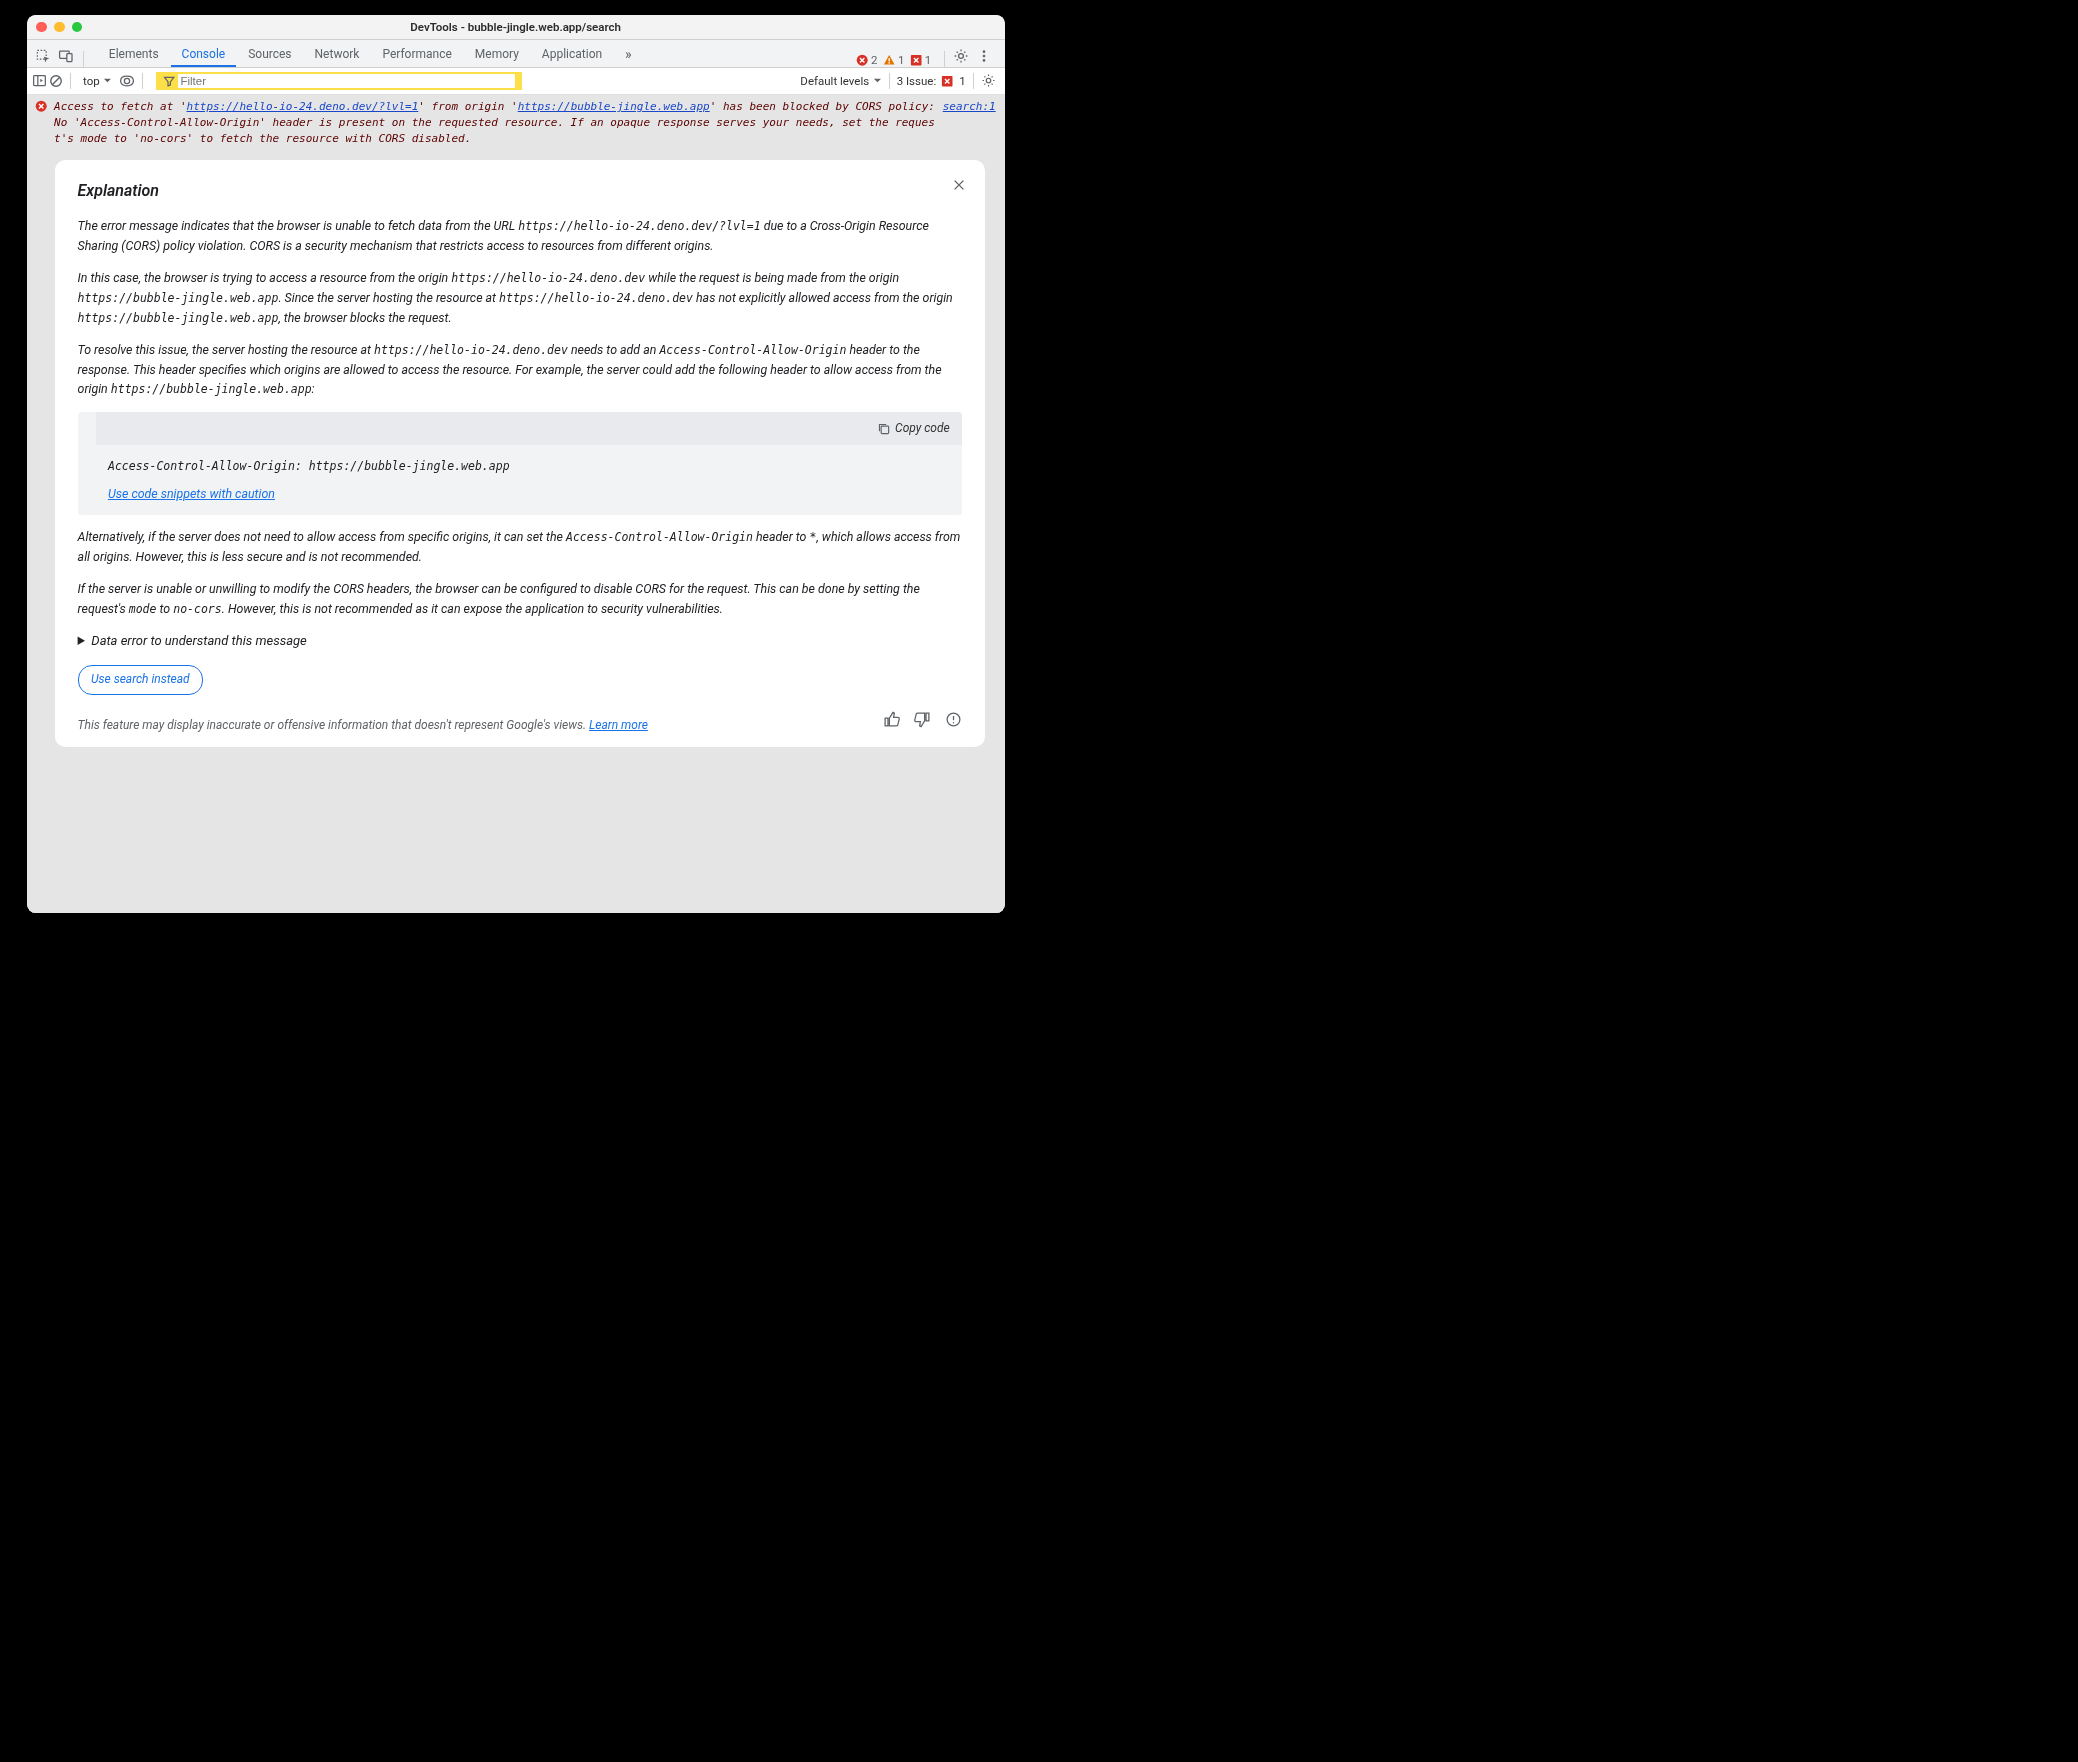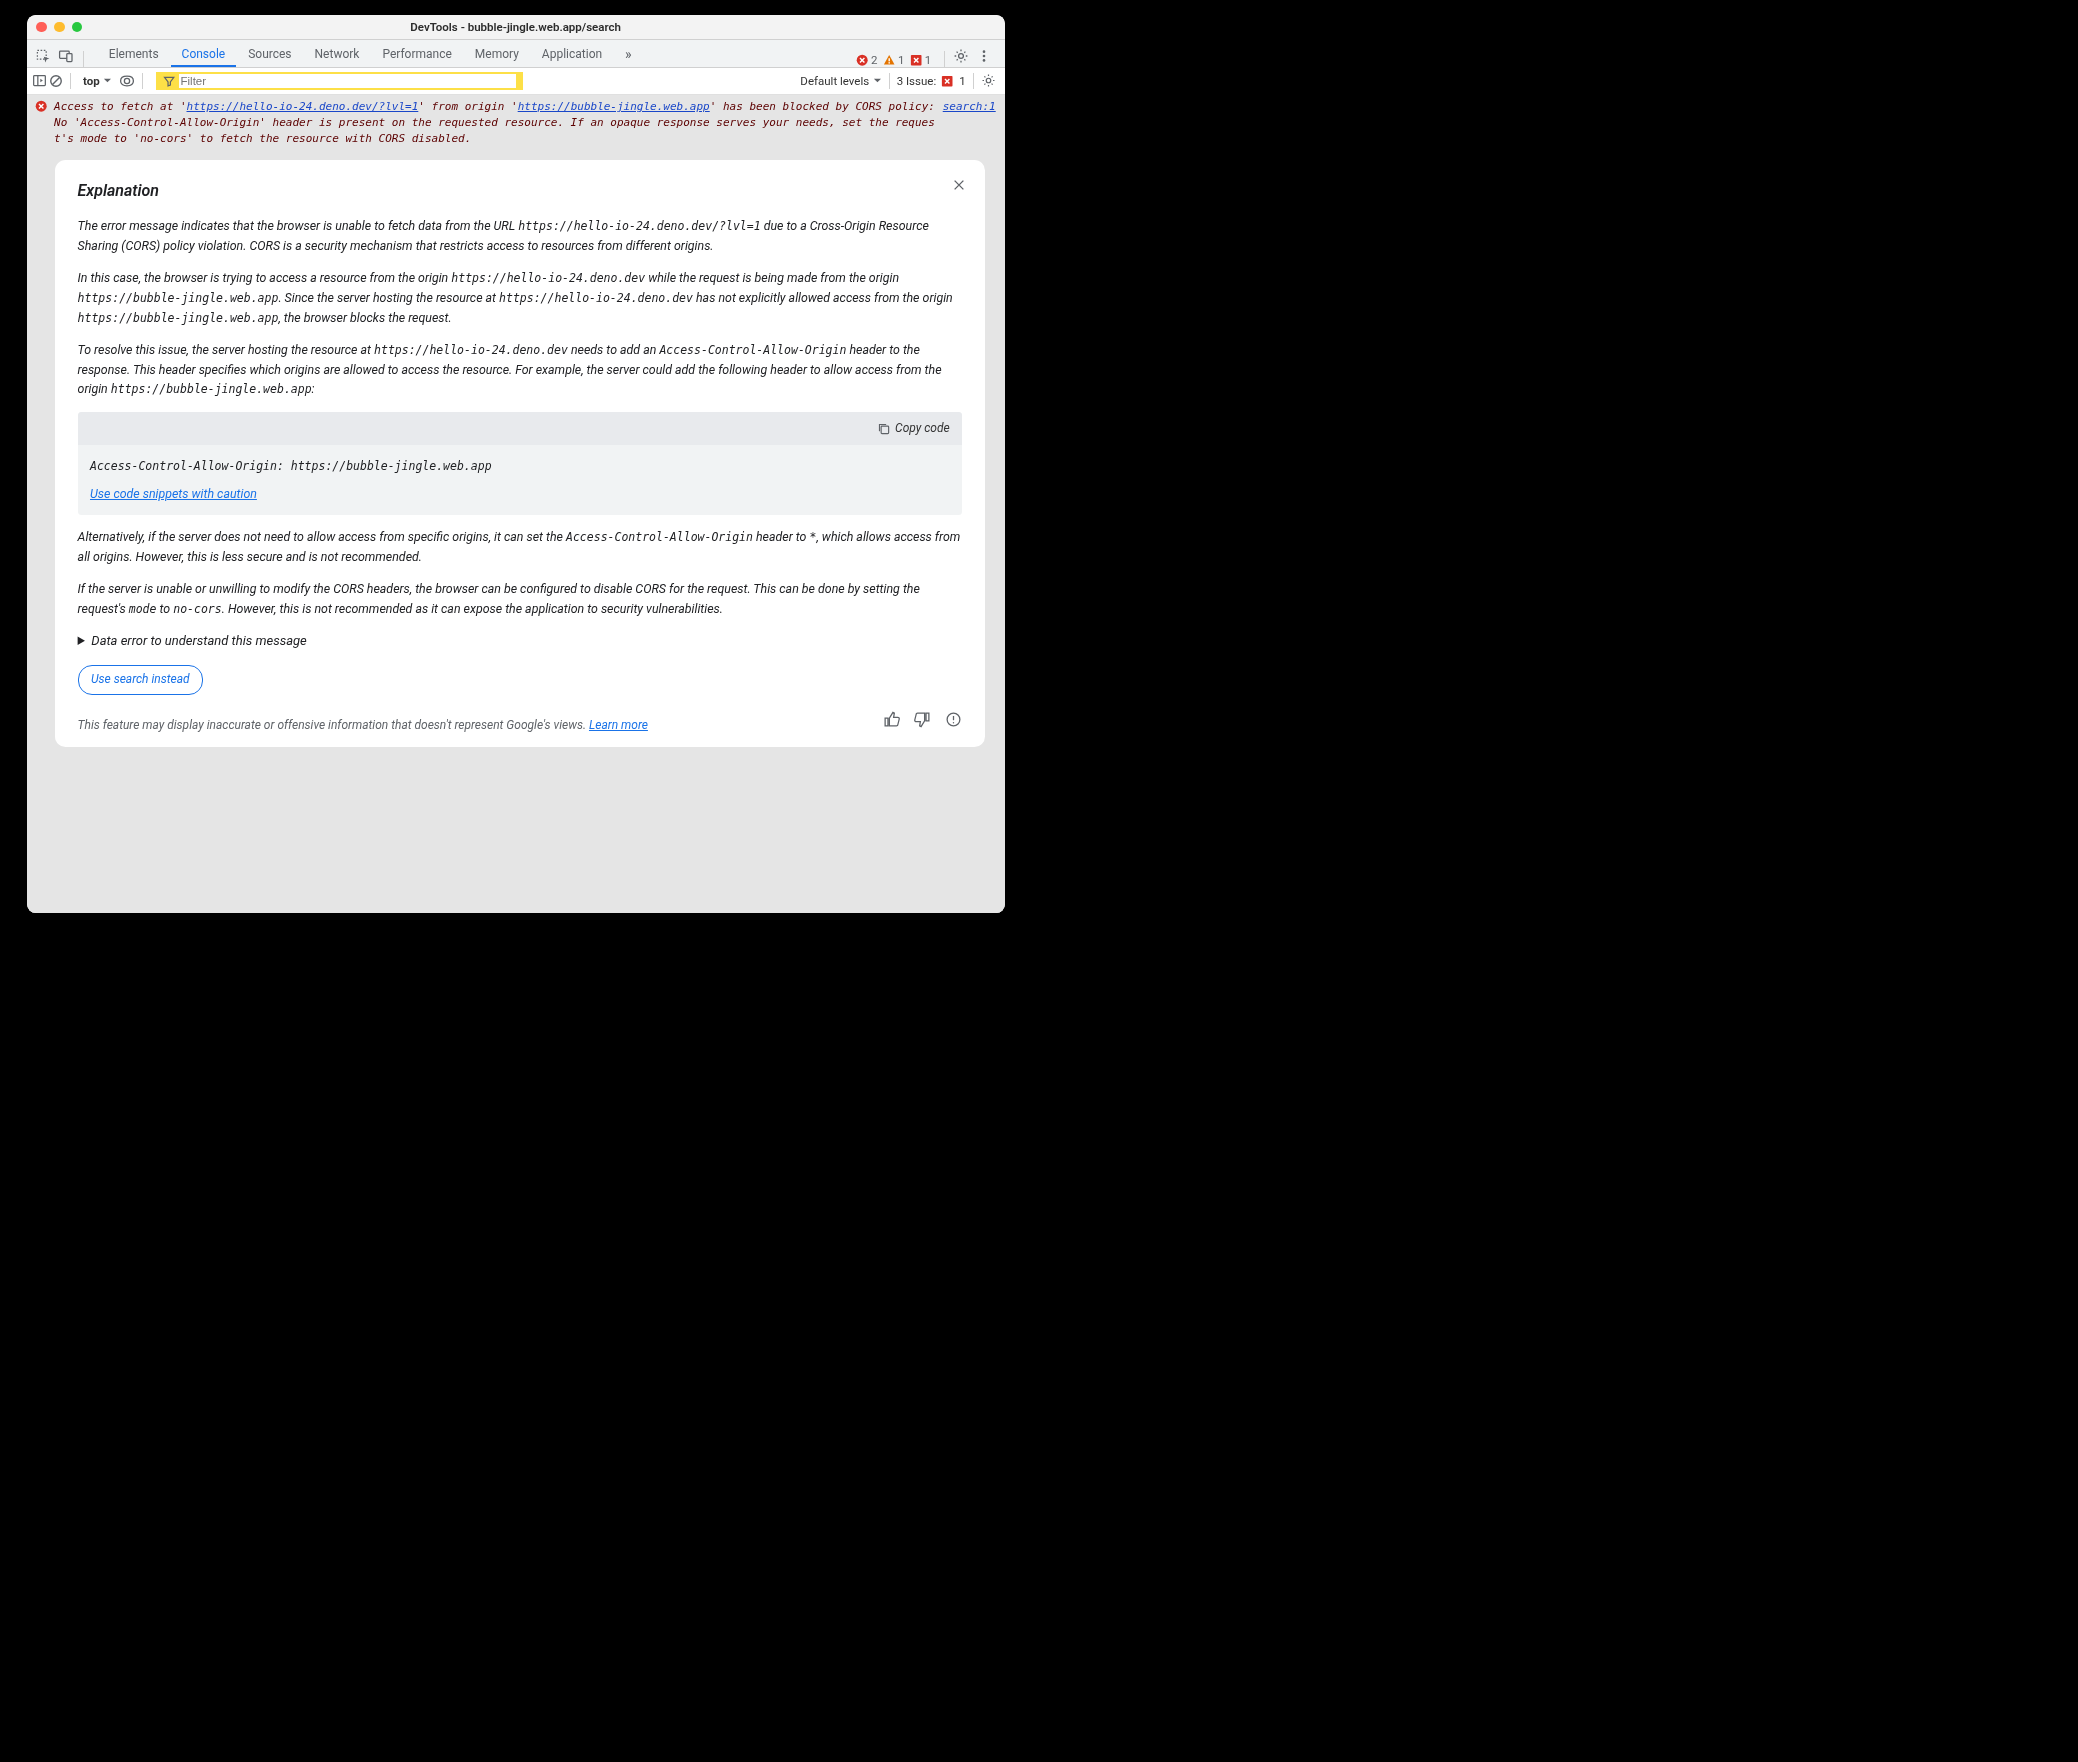--- a/index.html
+++ b/index.html
@@ -107,21 +107,20 @@
     border-bottom: 0.9px solid #e0e0e0;
     padding: 0 8.9px 0 5.3px;
     gap: 1.8px;
   }
   .ctx {
     display: flex; align-items: center;
     padding: 2.7px 5.3px;
     gap: 3.5px;
     color: #333;
     font-size: 11.5px;
-    font-weight: bold;
   }
   .filter-wrap {
     display: flex;
     align-items: center;
     gap: 3.5px;
     padding: 1.8px 7px;
     background: #fde047;
     color: #5f6368;
     margin-left: 5.3px;
   }
@@ -190,20 +189,21 @@
   }
   code.inline {
     font-family: Menlo, Consolas, monospace;
     font-size: 11.5px;
   }
   .codeblock {
     background: #f1f3f4;
     border-radius: 3.5px;
     margin: 3.5px 0 12.4px 0;
     overflow: hidden;
+    padding-left: 18px;
   }
   .codeblock .cb-head {
     display: flex;
     justify-content: flex-end;
     align-items: center;
     padding: 7px 12.4px 7px 12.4px;
     font-size: 12px;
     gap: 5.3px;
     background: #e8eaed;
     color: #333;

